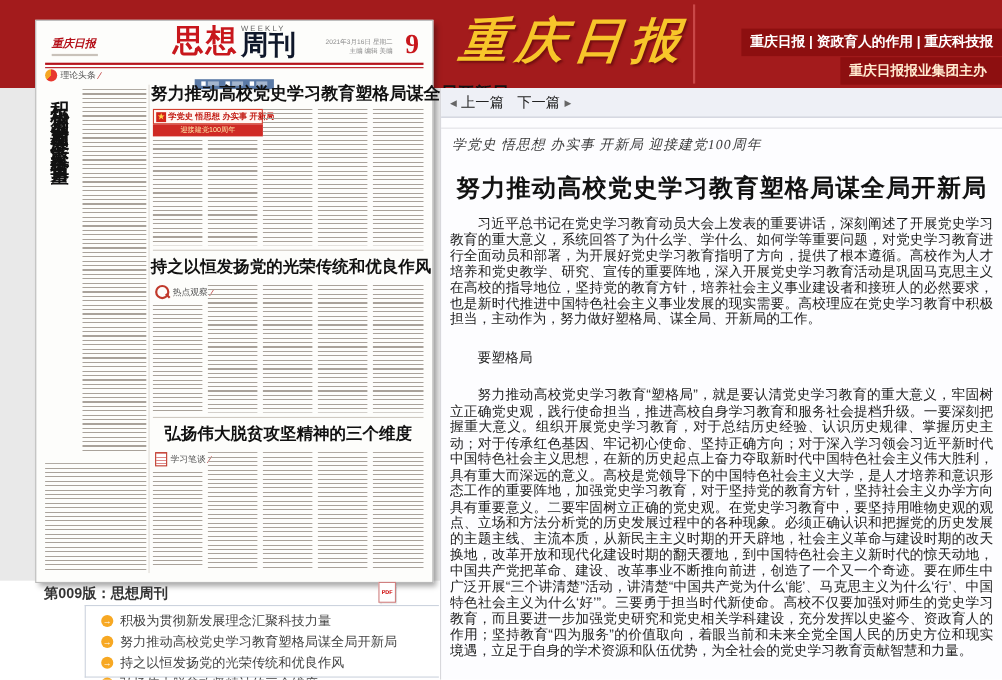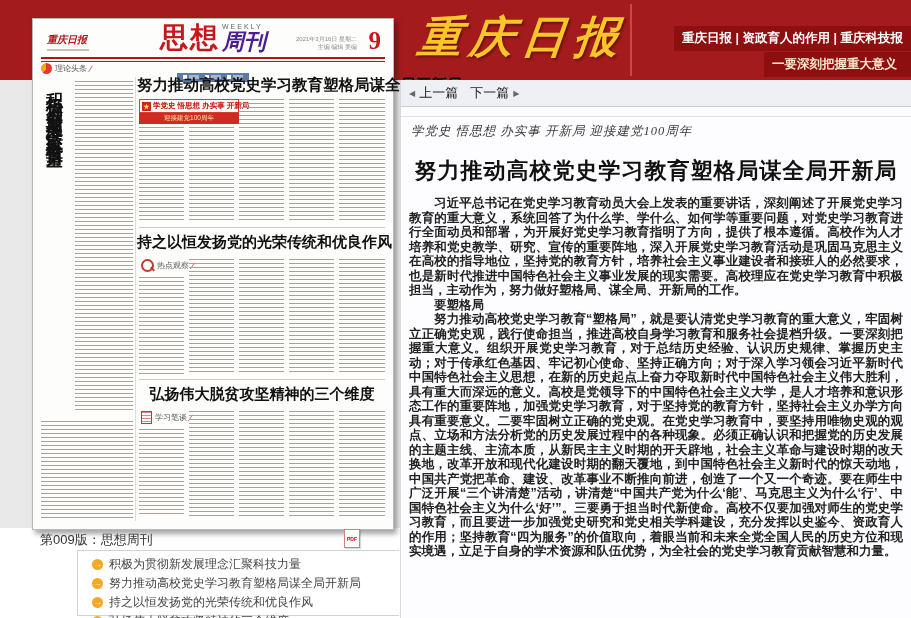--- a/index.html
+++ b/index.html
@@ -26,21 +26,21 @@
   .page{position:absolute;left:32px;top:18px;width:360px;height:510px;background:#fdfdfb;
         border:1px solid #b9b9b9;box-shadow:3px 4px 5px rgba(0,0,0,.35);cursor:pointer;}
   .mini-brand{position:absolute;left:14px;top:14px;font-family:"DejaVu Serif",serif;font-style:italic;
               font-weight:bold;font-size:10px;color:#b5121b;}
   .mini-brand:after{content:"";display:block;width:42px;height:2px;background:#c9c2ba;margin-top:2px;}
   .mast-center{position:absolute;left:0;right:0;top:4px;text-align:center;}
   .mast-center .inner{display:inline-flex;align-items:flex-end;}
   .mast-si{font-family:"Liberation Serif",serif;font-weight:bold;font-size:28px;color:#c8171c;letter-spacing:2px;line-height:30px;}
   .mast-right{display:inline-flex;flex-direction:column;align-items:flex-start;margin-left:2px;}
   .mast-weekly{font-size:7px;color:#666;letter-spacing:2px;line-height:8px;}
-  .mast-zk{font-family:"Liberation Serif",serif;font-weight:bold;font-size:22px;color:#4c1d95;line-height:22px;font-style:italic;}
+  .mast-zk{font-family:"Liberation Serif",serif;font-weight:bold;font-size:25px;color:#0f172a;line-height:22px;}
   .mast-meta{position:absolute;right:36px;top:16px;text-align:right;font-size:6px;line-height:8px;color:#8a8a8a;}
   .mast-pagenum{position:absolute;right:12px;top:8px;font-family:"Liberation Serif",serif;
                 font-size:25px;font-weight:bold;color:#c8171c;}
   .rule1{position:absolute;left:8px;right:8px;top:38px;border-top:2px solid #b5121b;}
   .rule2{position:absolute;left:8px;right:8px;top:42px;border-top:1px solid #b5121b;}
   .secbar{position:absolute;left:0;right:0;top:46px;text-align:center;}
   .secbar .bar{display:inline-flex;align-items:center;gap:6px;background:#5b7aa6;height:9px;padding:0 6px;}
   .secbar .grp{display:inline-flex;align-items:center;gap:2px;}
   .sq-w{width:4px;height:4px;background:#fff;}
   .sq-f{width:10px;height:4px;background:rgba(255,255,255,.45);}
@@ -77,21 +77,21 @@
   .pbanner{position:absolute;left:106px;top:80px;width:100px;}
   .pbanner .r1{display:flex;align-items:center;gap:2px;border:1px solid #d2402f;background:#fff7f3;
                color:#c1170f;font-weight:bold;font-size:7.5px;padding:1px 2px;white-space:nowrap;}
   .emblem{display:inline-block;width:9px;height:9px;background:#d2231a;color:#ffd34d;font-size:7px;
           line-height:9px;text-align:center;flex:0 0 auto;}
   .pbanner .r2{background:#cf2a24;color:#ffe9a8;font-size:6.5px;text-align:center;padding:1px 0;}
 
   .pcol{position:absolute;}
 
   
-  .pagebar-label{position:absolute;left:40px;top:531px;font-size:13px;color:#333;font-weight:normal;}
+  .pagebar-label{position:absolute;left:40px;top:531px;font-size:13px;color:#333;font-weight:bold;}
   .pagebar-links{position:absolute;left:253px;top:561px;font-size:13px;color:#333;}
   .pagebar-links span{cursor:pointer;margin-right:6px;}
   .pdf-icon{position:absolute;left:344px;top:529px;width:14px;height:17px;background:#fff;
             border:1px solid #d08080;box-shadow:1px 1px 1px rgba(0,0,0,.15);cursor:pointer;
             display:flex;align-items:center;justify-content:center;}
   .pdf-icon i{font-style:normal;font-size:5px;font-weight:bold;color:#c00;letter-spacing:0;}
   .toc{position:absolute;left:77px;top:550px;width:322px;height:66px;background:#fff;
        border:1px solid #ccd3de;border-right:none;padding:4px 0 0 14px;box-sizing:border-box;}
   .toc ul{list-style:none;margin:0;padding:0;}
   .toc li{display:flex;align-items:center;gap:6px;height:19px;cursor:pointer;}
@@ -107,39 +107,39 @@
   .toolbar .btn{cursor:pointer;}
   .toolbar .arr{font-size:8px;color:#666;}
   .toolbar .date{font-weight:bold;}
   .toolbar .zi{font-size:13px;color:#555;}
   .subrule{margin-top:9px;border-top:1px solid #e0e0e6;}
   .kicker{margin:6px 10px 0;font-family:"Liberation Serif",serif;font-style:italic;
           font-size:12.5px;color:#3a3a3a;letter-spacing:1px;}
   .atitle{margin-top:16px;text-align:center;font-size:22px;font-weight:bold;color:#111;letter-spacing:1px;}
   .abyline{margin-top:12px;text-align:center;font-size:12px;color:#333;}
   .abody{margin:10px 8px 0;font-size:12.5px;line-height:14.5px;color:#222;text-align:justify;}
-  .abody p{margin:0;text-indent:2em;font-weight:bold;}
-  .abody p.sub{font-weight:bold;margin:0 0;}
+  .abody p{margin:0;text-indent:2em;}
+  .abody p.sub{font-weight:normal;margin:20px 0;}
 </style>
 </head>
 <body>
 
 <div class="app">
 
   <div class="redband">
     <div class="brand">重庆日报</div>
     <div class="hdr-divider"></div>
     <div class="chip l1">
       <a>重庆日报</a>
       <span>|</span>
       <a>资政育人的作用</a>
       <span>|</span>
       <a>重庆科技报</a>
     </div>
-    <div class="chip l2">一要深刻把握重大意义</div>
+    <div class="chip l2">重庆日报报业集团主办</div>
   </div>
 
   <div class="left-gray"></div>
   <div class="left-white"></div>
 
   <div class="page">
     <div class="mini-brand">重庆日报</div>
 
     <div class="mast-center">
       <span class="inner">

